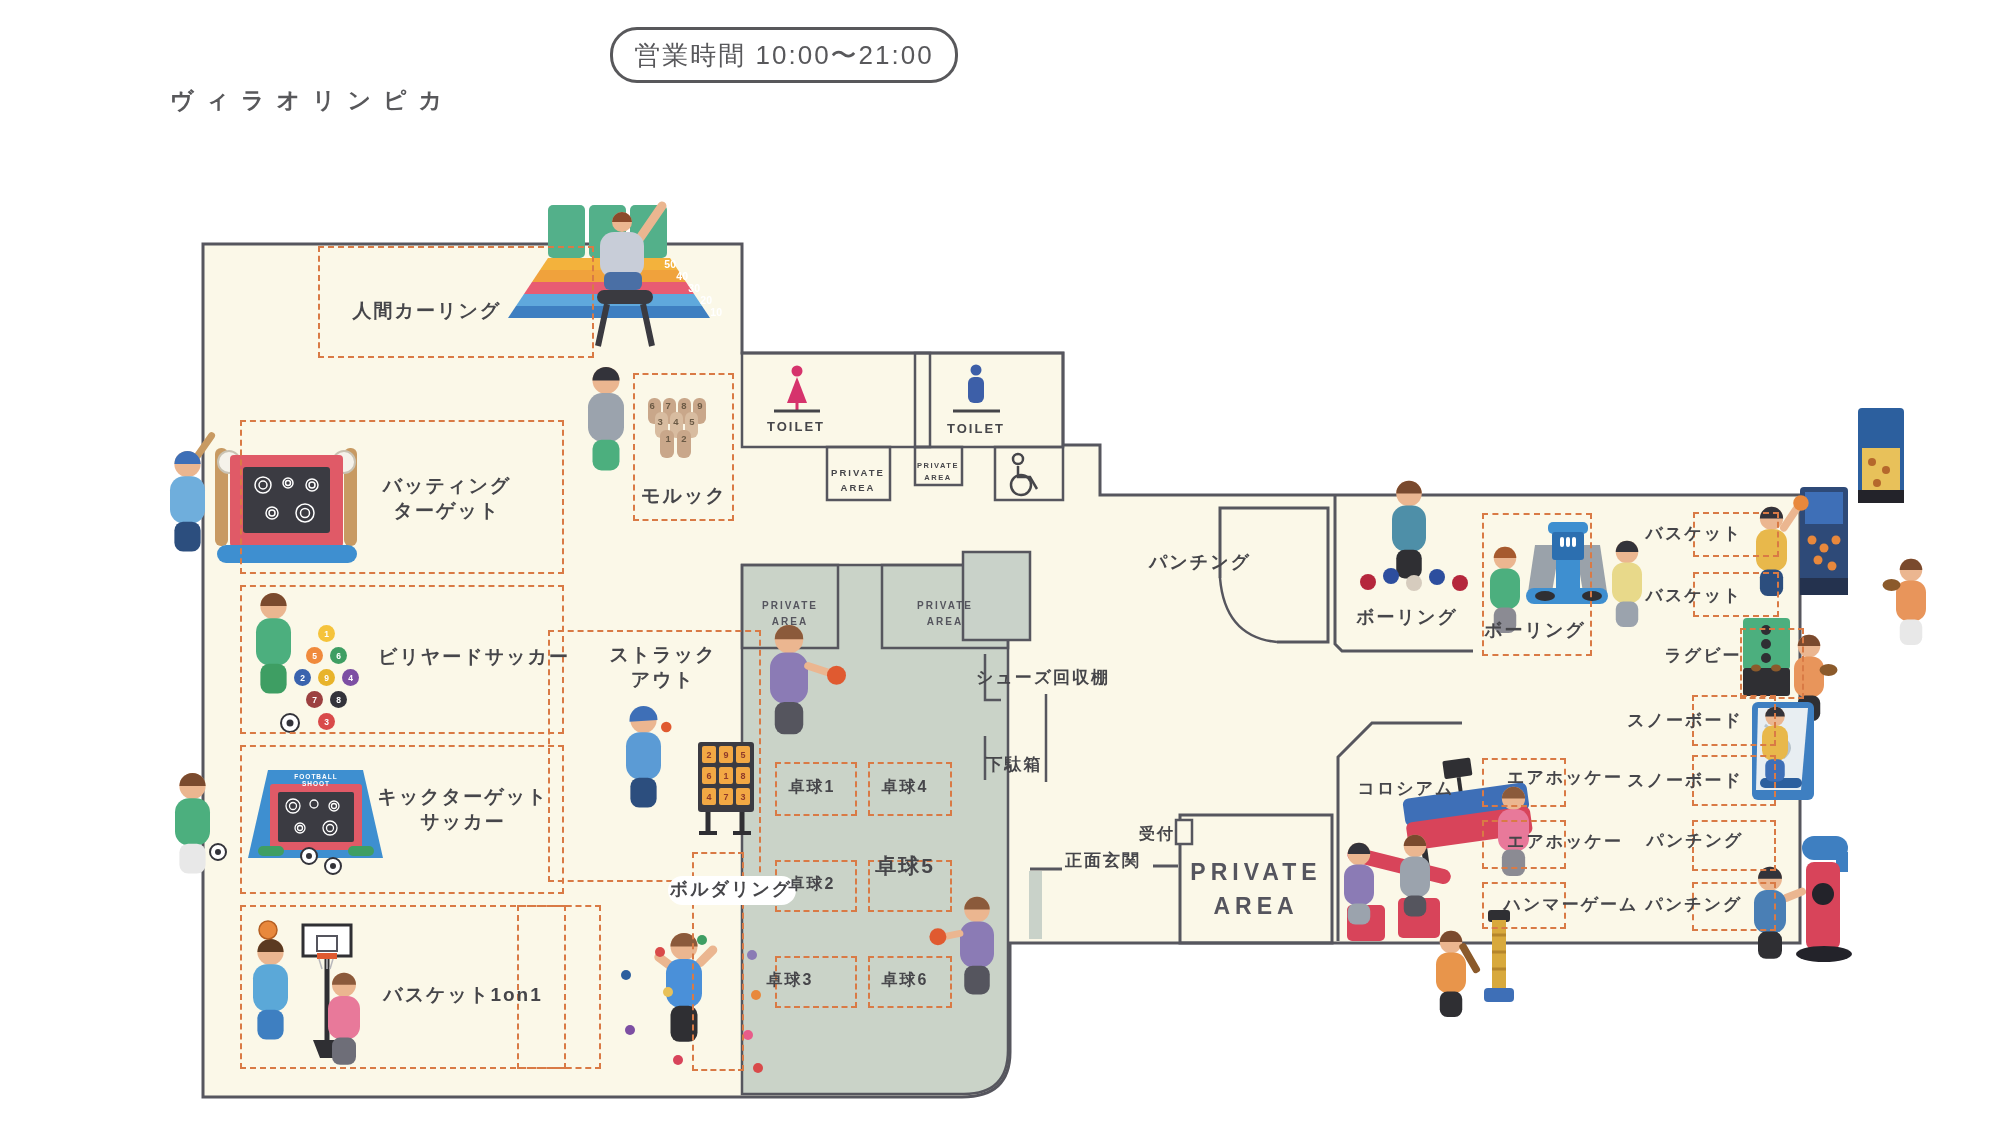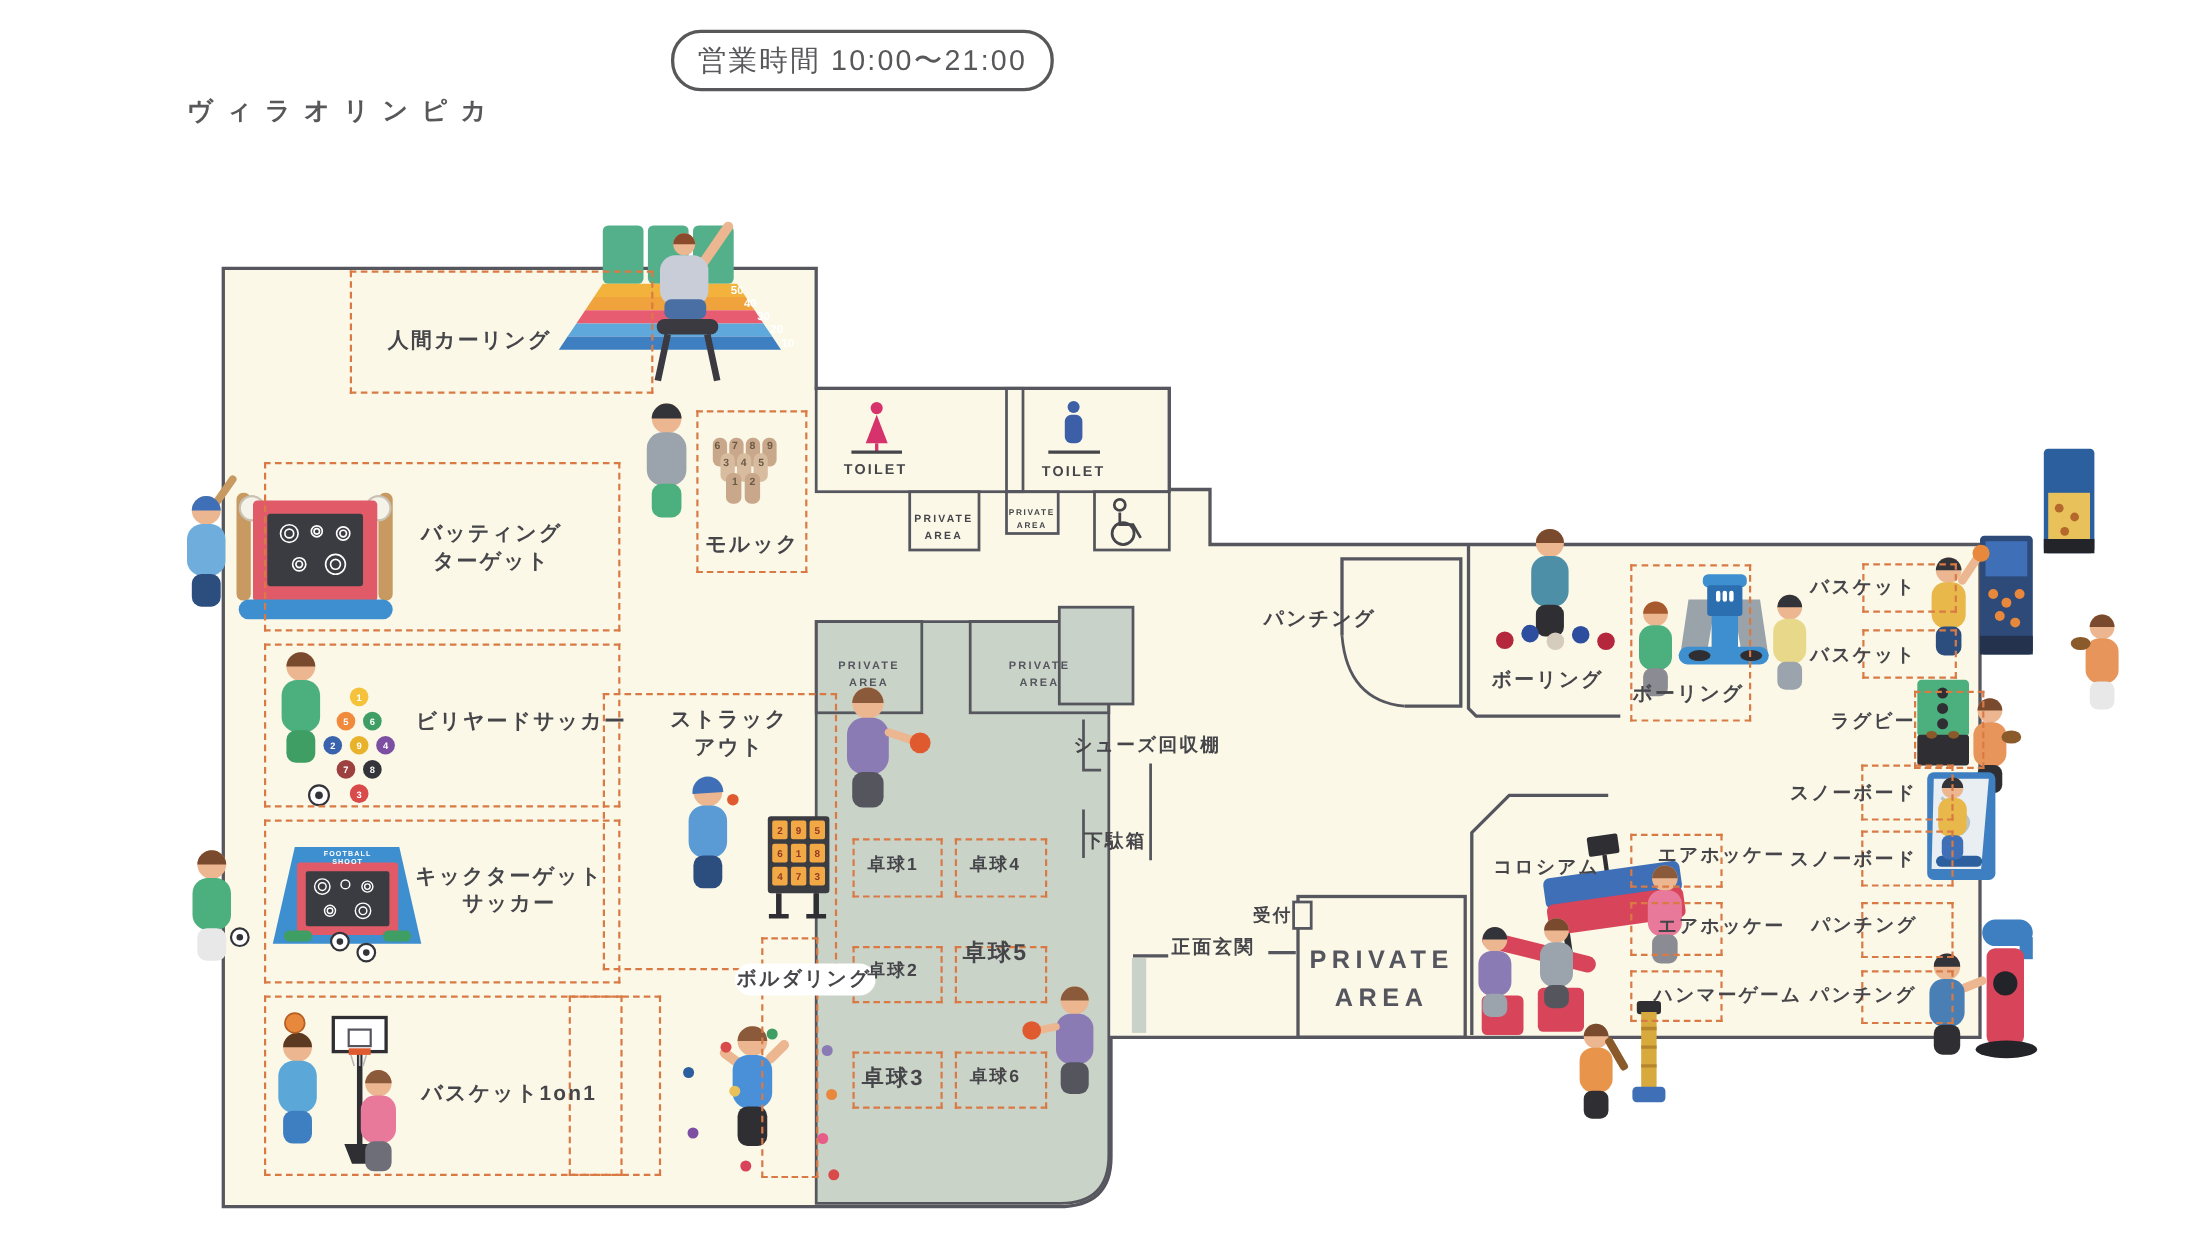--- a/index.html
+++ b/index.html
@@ -459,21 +459,21 @@
   <div class="lbl" style="left:463px;top:995px;">バスケット1on1</div>
   <div class="lbl" style="left:684px;top:496px;">モルック</div>
   <div class="lbl" style="left:663px;top:668px;">ストラック
 アウト</div>
   <div style="position:absolute;left:668px;top:876px;width:128px;height:29px;background:#fff;border-radius:15px;"></div>
   <div class="lbl" style="left:731px;top:890px;font-size:18px;">ボルダリング</div>
   <div class="lbl" style="left:812px;top:787px;font-size:16px;text-align:right;">卓球1</div>
   <div class="lbl" style="left:905px;top:787px;font-size:16px;">卓球4</div>
   <div class="lbl" style="left:812px;top:884px;font-size:16px;">卓球2</div>
   <div class="lbl" style="left:905px;top:856px;font-size:21px;margin-top:10px;">卓球5</div>
-  <div class="lbl" style="left:812px;top:980px;font-size:20px;">卓球3</div>
+  <div class="lbl" style="left:790px;top:980px;font-size:16px;">卓球3</div>
   <div class="lbl" style="left:905px;top:980px;font-size:16px;">卓球6</div>
   <div class="lbl" style="left:796px;top:427px;font-size:13px;letter-spacing:2px;">TOILET</div>
   <div class="lbl" style="left:976px;top:429px;font-size:13px;letter-spacing:2px;">TOILET</div>
   <div class="lbl" style="left:858px;top:473px;font-size:9.5px;letter-spacing:2px;line-height:1.5;">
     <span>PRIVATE</span><br><span>AREA</span>
   </div>
   <div class="lbl" style="left:938px;top:466px;font-size:7.5px;letter-spacing:1.5px;line-height:1.5;">
     <span>PRIVATE</span><br><span>AREA</span>
   </div>
   <div class="lbl" style="left:790px;top:606px;font-size:10px;letter-spacing:2px;line-height:1.6;color:#55555E;">

